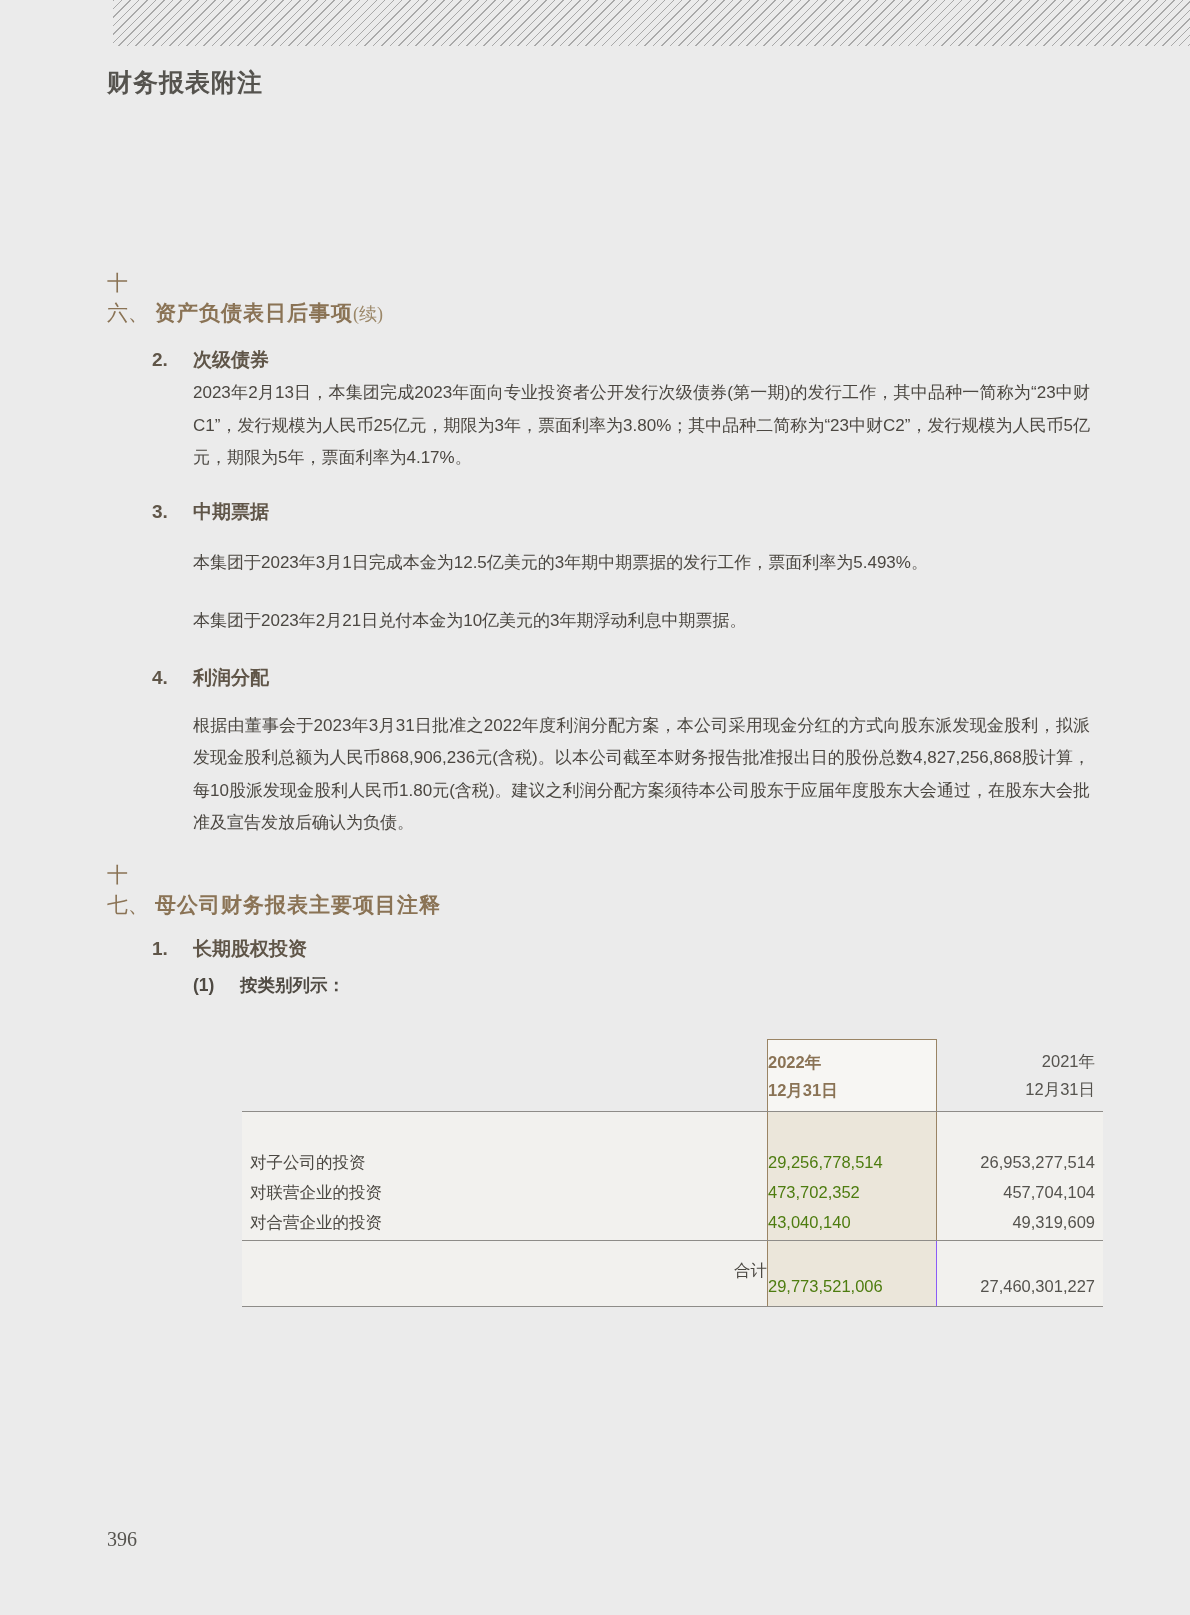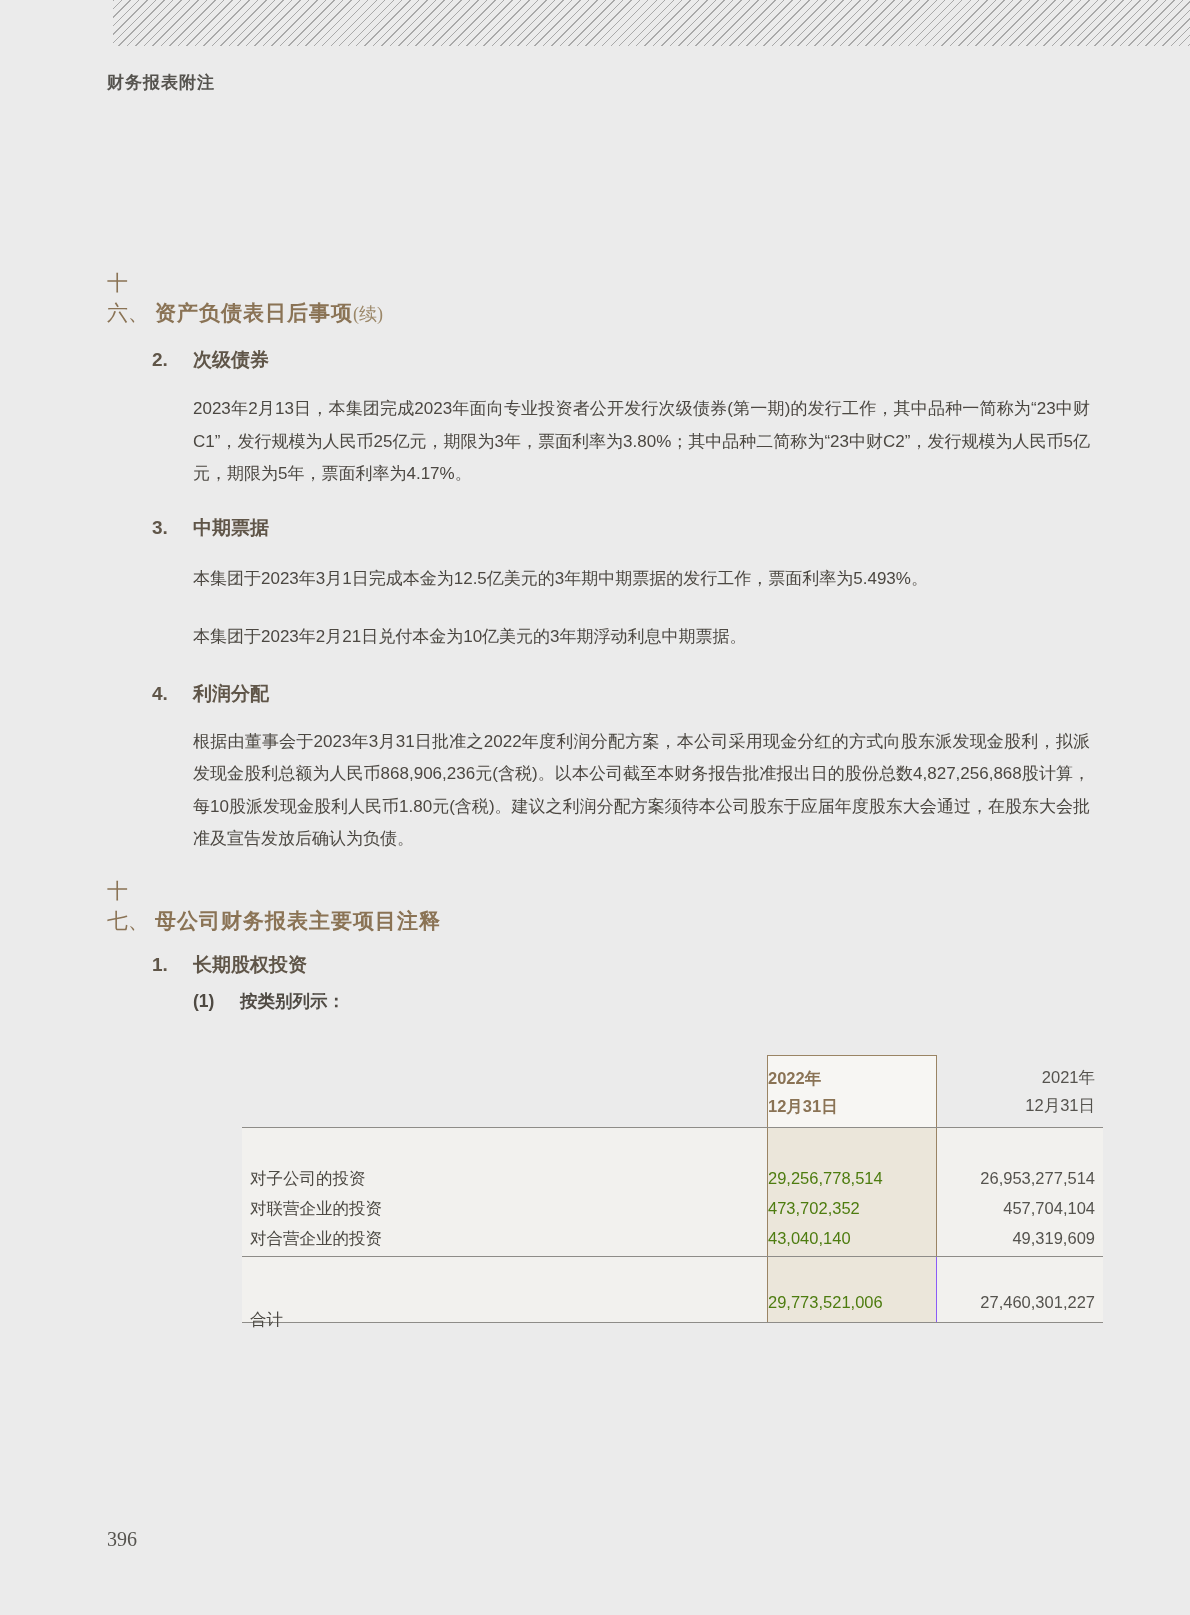--- a/index.html
+++ b/index.html
@@ -10,21 +10,21 @@
     color:#4b4741;
   }
   
   .hatch {
     position:absolute; top:0; left:113px; width:1077px; height:46px;
     background:repeating-linear-gradient(135deg, #a9a9a9 0 1px, rgba(0,0,0,0) 1px 6px);
   }
   
   .doc-header { position:absolute; left:107px; top:66px; }
   .doc-title {
-    font-family:"Liberation Serif", serif; font-size:17px; font-weight:600;
+    font-family:"Liberation Serif", serif; font-size:25px; font-weight:600;
     color:#55534e; letter-spacing:1px; line-height:34px;
   }
   .doc-subtitle {
     font-family:"Liberation Serif", serif; font-style:italic; font-size:16.5px;
     color:#5c5a55; margin-top:4px; letter-spacing:0.5px;
   }
   
   .main { position:absolute; left:107px; top:268px; width:983px; }
   .sec-head { line-height:30px; font-size:21px; color:#8a7355; }
   .sec-num { display:inline-block; width:48px; font-weight:400; }
@@ -36,21 +36,21 @@
   .i3 { margin-top:24px; }
   .i4 { margin-top:27px; }
   .sec17 { margin-top:20px; }
   .i1 { margin-top:16px; }
   .sub-head { display:flex; margin-top:11px; line-height:24px; font-size:17.5px; font-weight:700; color:#4f4a43; }
   .sub-head .snum { width:47px; margin-left:86px; flex:none; }
   .para {
     margin-left:86px; margin-right:0; text-align:justify;
     font-size:17px; line-height:32.5px; color:#4b4741;
   }
-  .p2 { margin-top:20px; }
+  .p2 { margin-top:4px; }
   .p3a { margin-top:22px; }
   .p3b { margin-top:26px; }
   .p4 { margin-top:19px; }
   
   .tbl { margin-left:135px; margin-top:42px; width:861px; font-size:16.5px; }
   .trow { display:flex; }
   .c-label { width:525px; flex:none; }
   .c-cur   { width:170px; flex:none; text-align:left; }
   .c-pri   { width:166px; flex:none; text-align:right; }
   .t-head { height:72px; }
@@ -69,21 +69,21 @@
   .t-body .c-label { padding:35px 0 0 8px; box-sizing:border-box; }
   .t-body .c-cur {
     background:#ebe6da; border-left:1px solid #9a8464; border-right:1px solid #9a8464;
     padding:35px 10px 0 0; box-sizing:border-box;
   }
   .t-body .c-pri { padding:35px 8px 0 0; box-sizing:border-box; }
   .t-total {
     height:67px; border-top:1px solid #8e8c88; border-bottom:1px solid #8e8c88;
     background:#f2f1ee; display:flex; box-sizing:border-box;
   }
-  .t-total .c-label { padding:47px 0 0 8px; box-sizing:border-box; }
+  .t-total .c-label { padding:14px 0 0 8px; box-sizing:border-box;text-align:right; }
   .t-total .c-cur {
     background:#ebe6da; border-left:1px solid #9a8464; border-right:1px solid #8b5cf6;
     padding:30px 10px 0 0; box-sizing:border-box;
   }
   .t-total .c-pri { padding:30px 8px 0 0; box-sizing:border-box; }
   .cell { line-height:30px; }
   .lab { color:#4b4842; }
   .v-cur { font-weight:400; color:#4d7c0f; }
   .v-pri { color:#55534e; }
   

